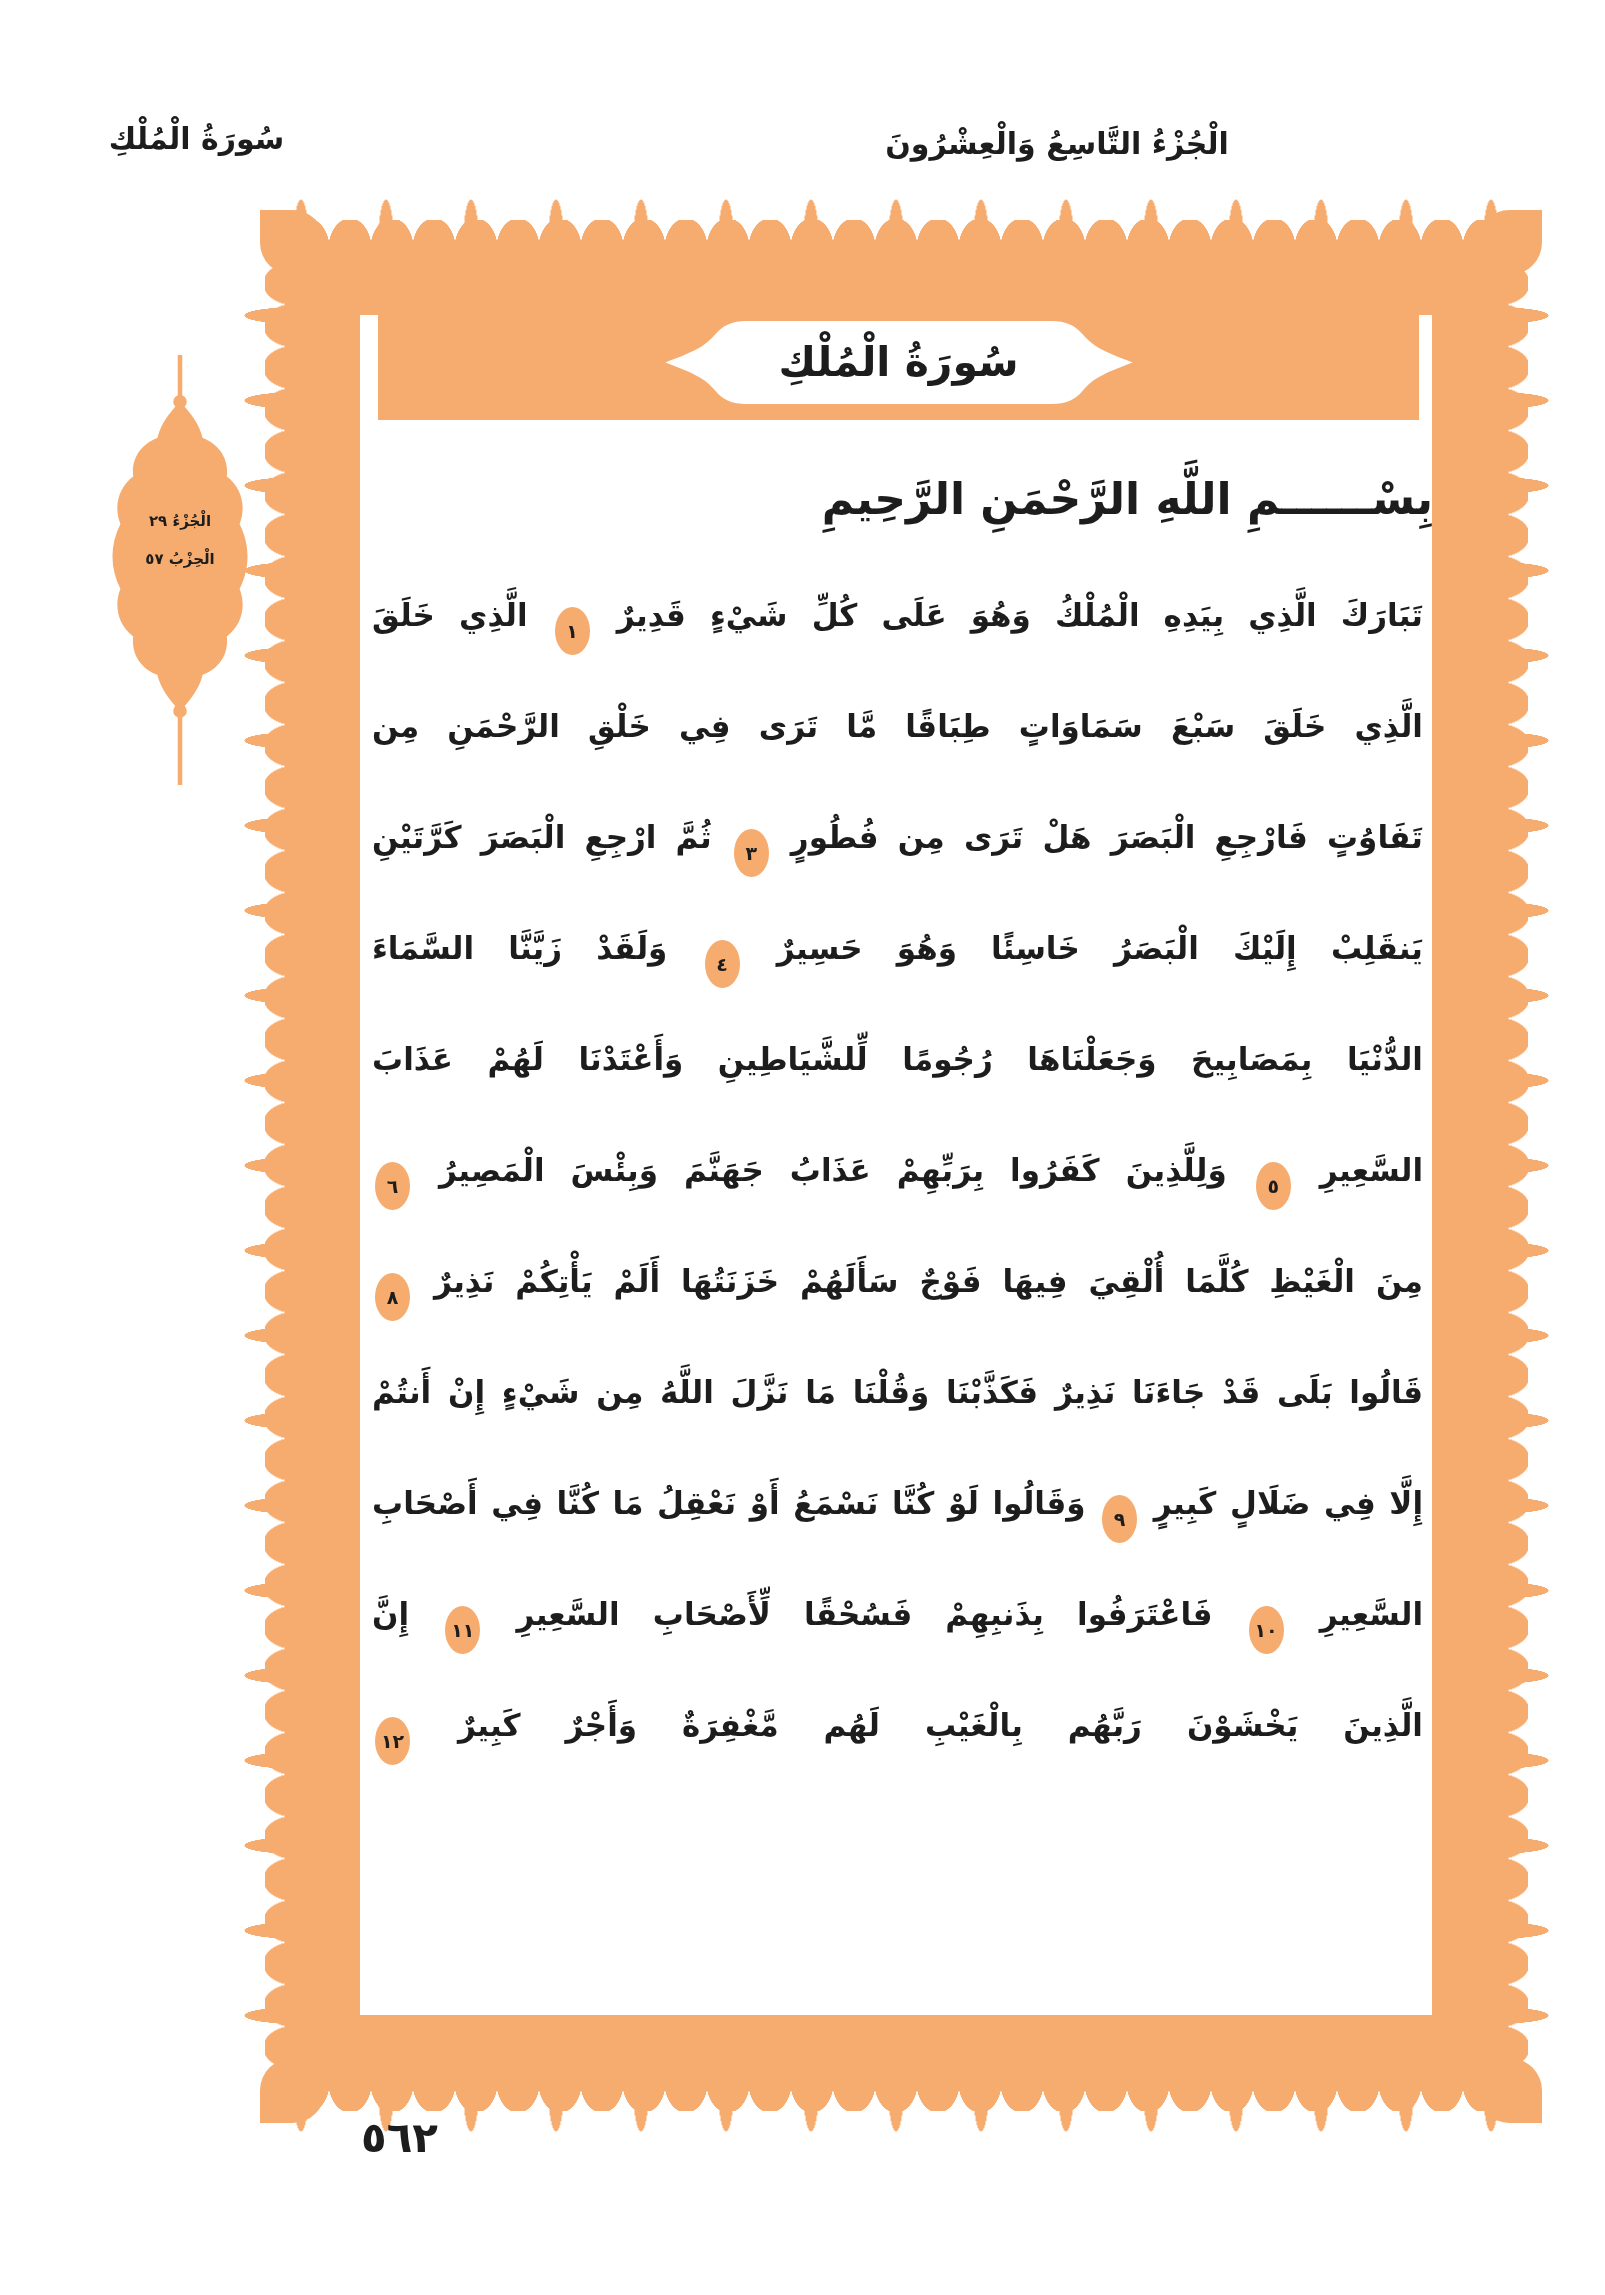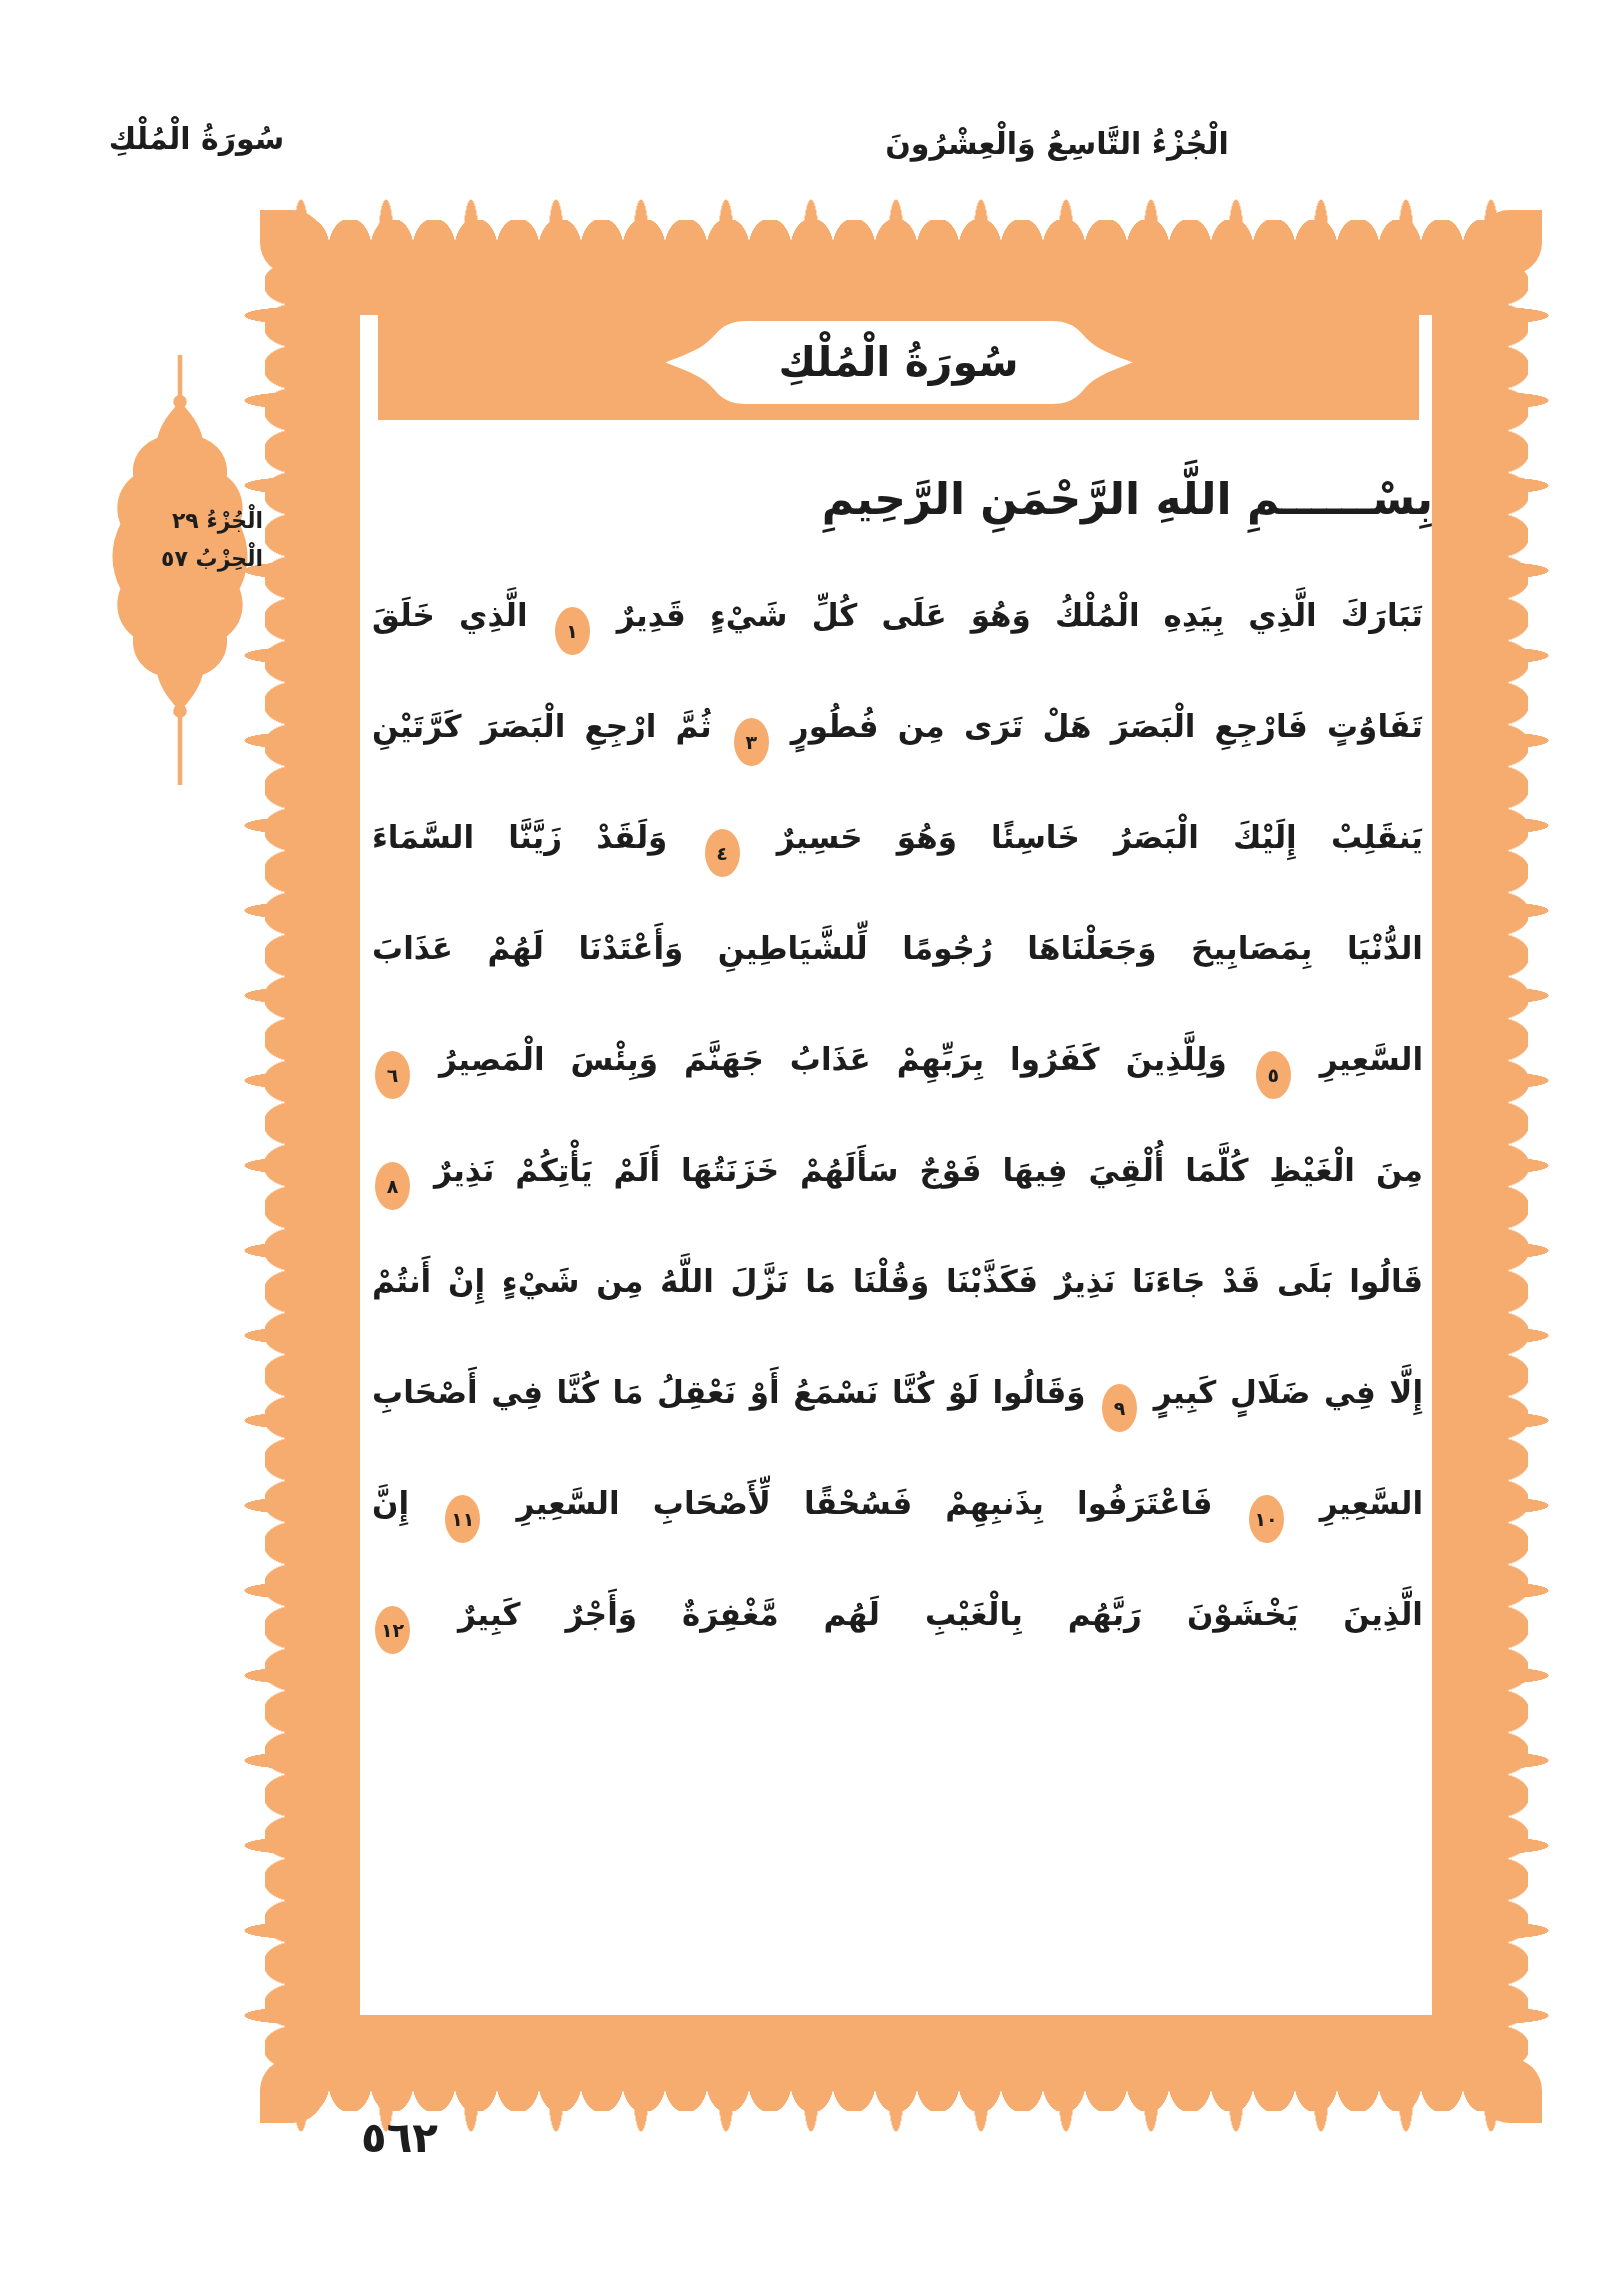--- a/index.html
+++ b/index.html
@@ -55,22 +55,22 @@
   #verses{left:372px;top:560px;width:1051px;}
   .vline{height:111px;line-height:111px;font-size:31px;direction:rtl;
          text-align:justify;text-align-last:justify;font-weight:bold;}
   .aya{display:inline-block;width:35px;height:48px;line-height:48px;border-radius:50%;
        background:var(--accent);color:var(--ink);text-align:center;text-align-last:center;
        font-size:19px;font-weight:bold;vertical-align:-12px;margin:0 3px;}
 
   
   #medallion{left:97px;top:355px;width:166px;height:430px;}
   #medallion svg{position:absolute;inset:0;}
-  #medallion .mtext{position:absolute;top:147px;left:0;width:100%;
-                    font-size:22px;font-weight:bold;line-height:38px;direction:rtl;}
+  #medallion .mtext{position:absolute;top:147px;left:0;width:100%;text-align:center;
+                    font-size:15px;font-weight:bold;line-height:38px;direction:rtl;}
 
   
   #page-number{left:361px;top:2113px;width:1072px;text-align:left;
                font-size:42px;font-weight:bold;}
 </style>
 </head>
 <body>
 
 <div class="abs hdr" id="hdr-left">سُورَةُ الْمُلْكِ</div>
 <div class="abs hdr" id="hdr-right">الْجُزْءُ التَّاسِعُ وَالْعِشْرُونَ</div>
@@ -103,20 +103,21 @@
       <path fill="#ffffff" d="M0,67 C40,52 52,46 66,30 C76,18 88,12 108,12 L512,12 C532,12 544,18 554,30 C568,46 580,52 620,67 C580,82 568,88 554,104 C544,116 532,122 512,122 L108,122 C88,122 76,116 66,104 C52,88 40,82 0,67 Z"></path>
     </svg>
     <div id="title-text">سُورَةُ الْمُلْكِ</div>
   </div>
 </div>
 
 <div class="abs" id="bismillah">بِسْــــــمِ اللَّهِ الرَّحْمَنِ الرَّحِيمِ</div>
 
 <div class="abs" id="verses">
     <div class="vline"><span>تَبَارَكَ الَّذِي بِيَدِهِ الْمُلْكُ وَهُوَ عَلَى كُلِّ شَيْءٍ قَدِيرٌ</span> <span class="aya">١</span> <span>الَّذِي خَلَقَ</span> </div>
+    <div class="vline"><span>الَّذِي خَلَقَ سَبْعَ سَمَاوَاتٍ طِبَاقًا مَّا تَرَى فِي خَلْقِ الرَّحْمَنِ مِن</span> </div>
     <div class="vline"><span>تَفَاوُتٍ فَارْجِعِ الْبَصَرَ هَلْ تَرَى مِن فُطُورٍ</span> <span class="aya">٣</span> <span>ثُمَّ ارْجِعِ الْبَصَرَ كَرَّتَيْنِ</span> </div>
     <div class="vline"><span>يَنقَلِبْ إِلَيْكَ الْبَصَرُ خَاسِئًا وَهُوَ حَسِيرٌ</span> <span class="aya">٤</span> <span>وَلَقَدْ زَيَّنَّا السَّمَاءَ</span> </div>
     <div class="vline"><span>الدُّنْيَا بِمَصَابِيحَ وَجَعَلْنَاهَا رُجُومًا لِّلشَّيَاطِينِ وَأَعْتَدْنَا لَهُمْ عَذَابَ</span> </div>
     <div class="vline"><span>السَّعِيرِ</span> <span class="aya">٥</span> <span>وَلِلَّذِينَ كَفَرُوا بِرَبِّهِمْ عَذَابُ جَهَنَّمَ وَبِئْسَ الْمَصِيرُ</span> <span class="aya">٦</span> </div>
     <div class="vline"><span>مِنَ الْغَيْظِ كُلَّمَا أُلْقِيَ فِيهَا فَوْجٌ سَأَلَهُمْ خَزَنَتُهَا أَلَمْ يَأْتِكُمْ نَذِيرٌ</span> <span class="aya">٨</span> </div>
     <div class="vline"><span>قَالُوا بَلَى قَدْ جَاءَنَا نَذِيرٌ فَكَذَّبْنَا وَقُلْنَا مَا نَزَّلَ اللَّهُ مِن شَيْءٍ إِنْ أَنتُمْ</span> </div>
     <div class="vline"><span>إِلَّا فِي ضَلَالٍ كَبِيرٍ</span> <span class="aya">٩</span> <span>وَقَالُوا لَوْ كُنَّا نَسْمَعُ أَوْ نَعْقِلُ مَا كُنَّا فِي أَصْحَابِ</span> </div>
     <div class="vline"><span>السَّعِيرِ</span> <span class="aya">١٠</span> <span>فَاعْتَرَفُوا بِذَنبِهِمْ فَسُحْقًا لِّأَصْحَابِ السَّعِيرِ</span> <span class="aya">١١</span> <span>إِنَّ</span> </div>
     <div class="vline"><span>الَّذِينَ يَخْشَوْنَ رَبَّهُم بِالْغَيْبِ لَهُم مَّغْفِرَةٌ وَأَجْرٌ كَبِيرٌ</span> <span class="aya">١٢</span> </div>
   </div>

